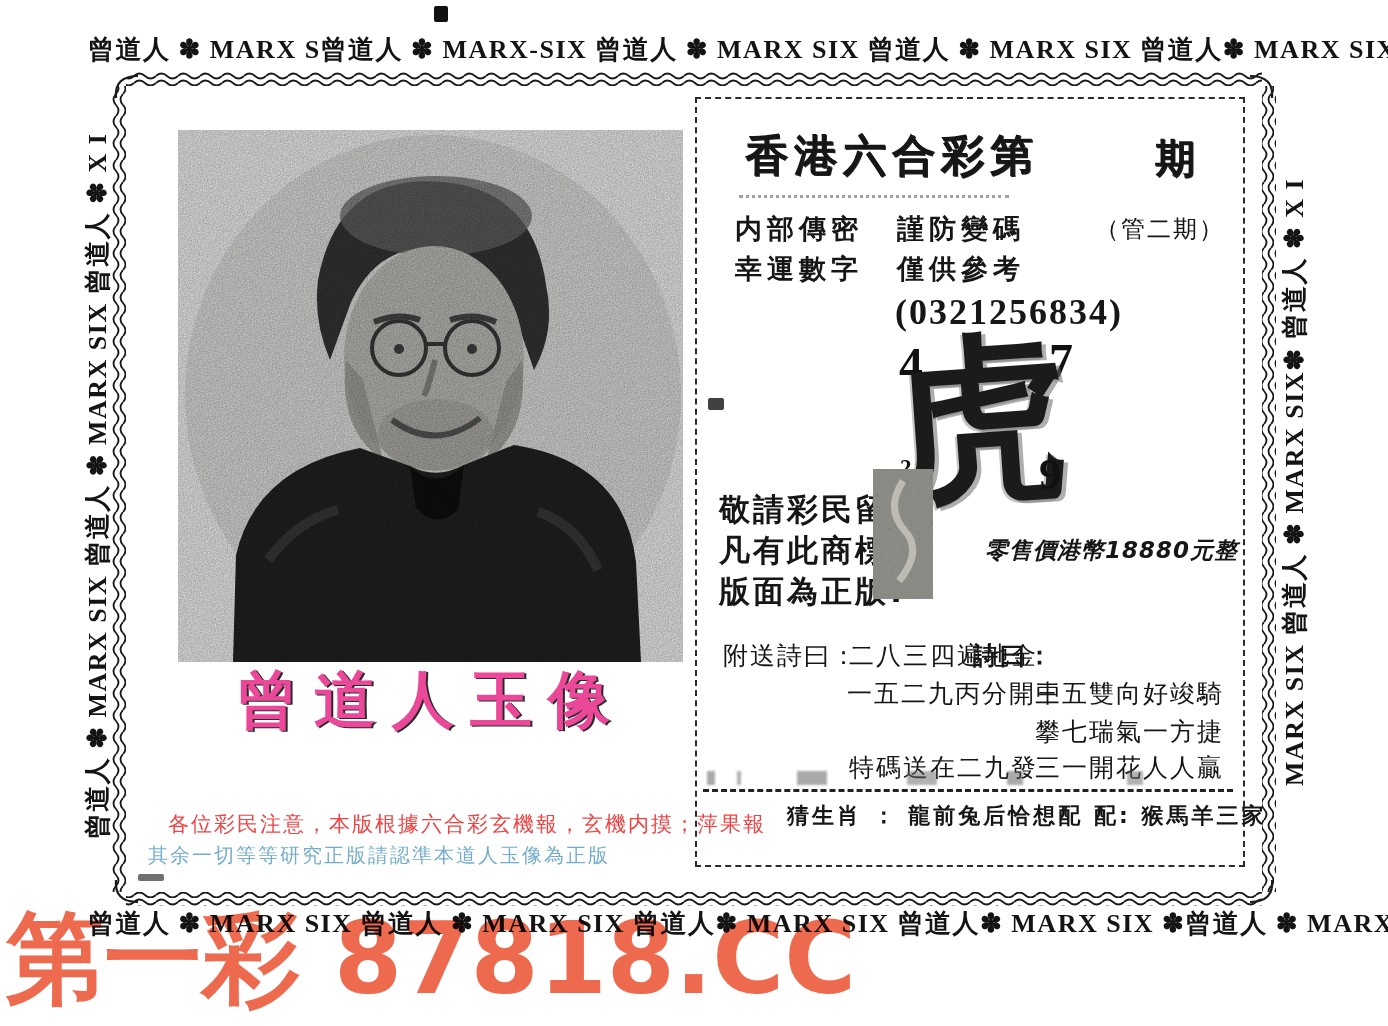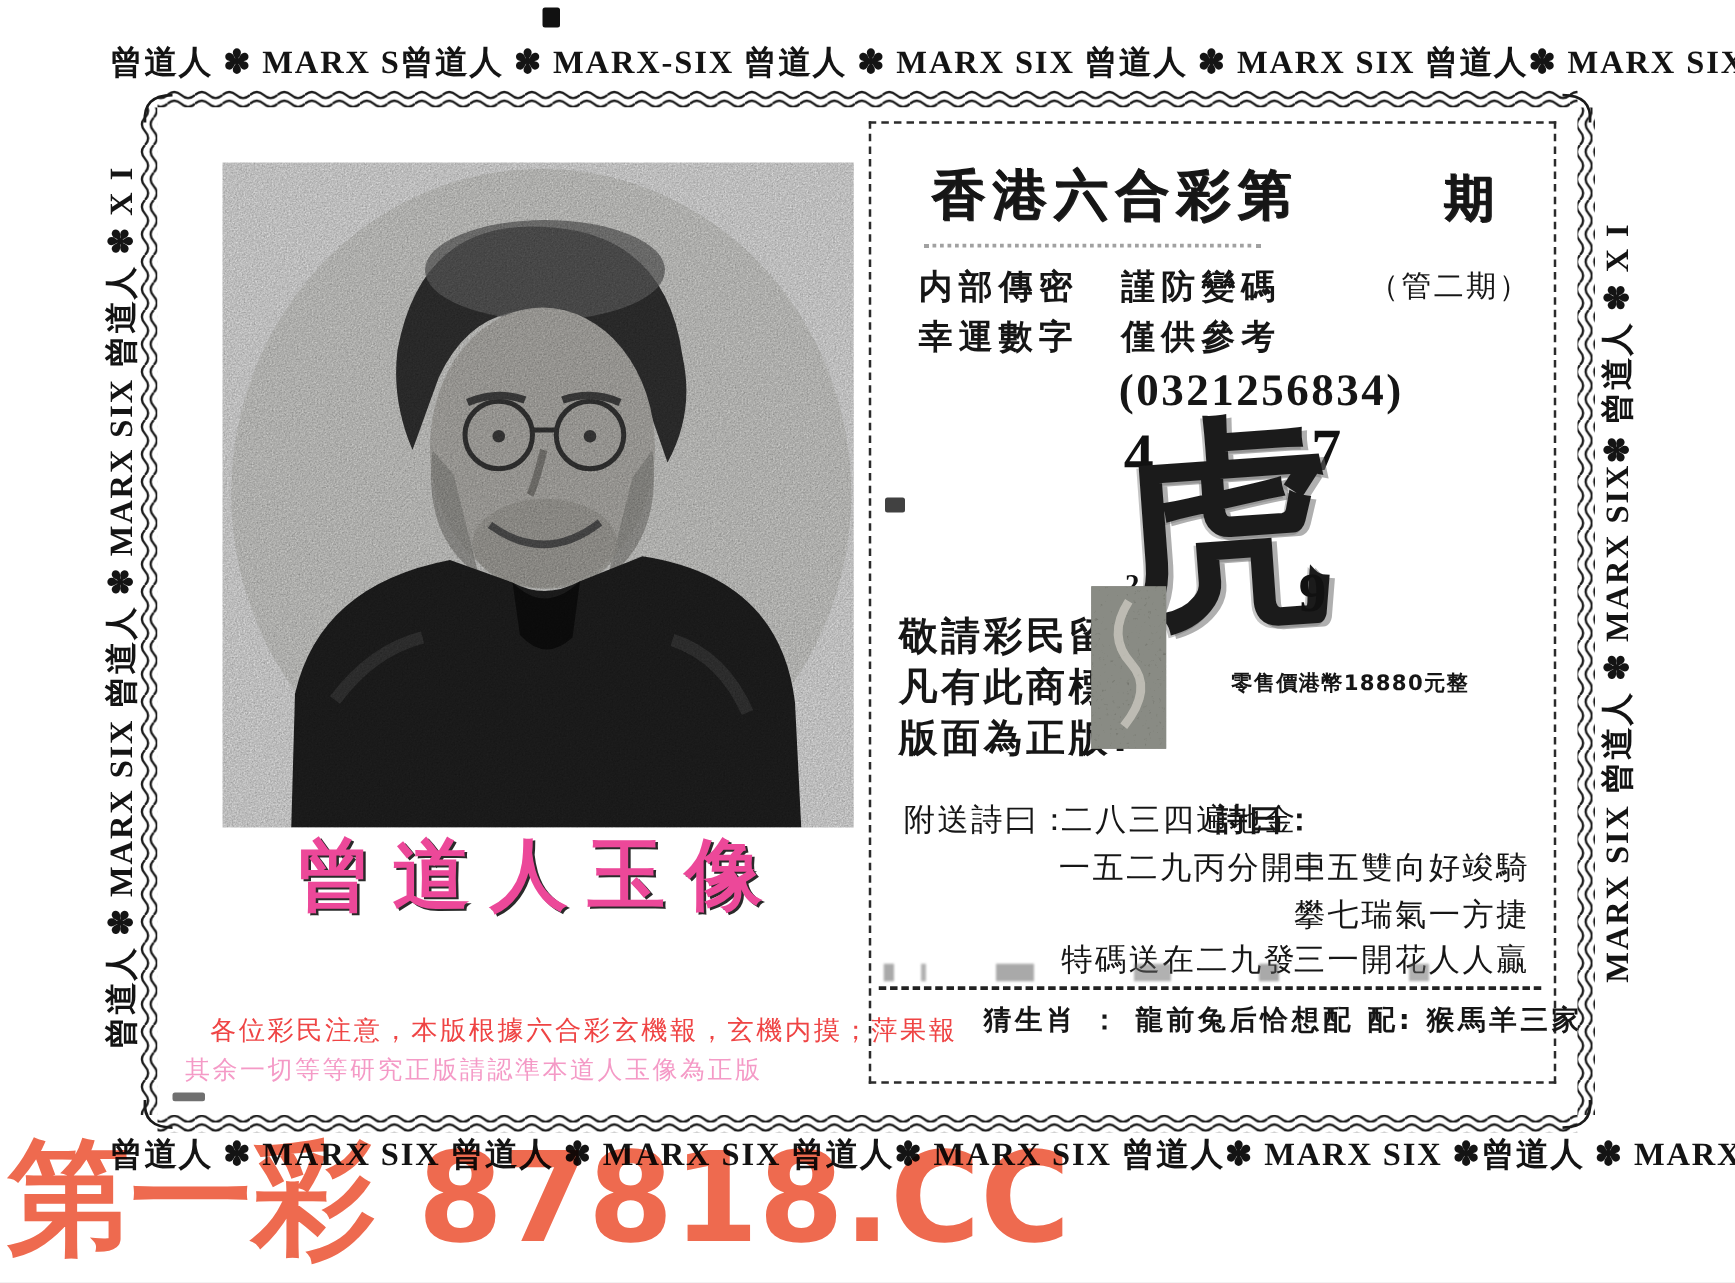--- a/index.html
+++ b/index.html
@@ -11,38 +11,38 @@
         transform-origin:center;}
   .vwrap{position:absolute;}
   .vwrap .btxt{left:50%;top:50%;transform:translate(-50%,-50%) rotate(-90deg);}
   
   .frame{position:absolute;left:112px;top:72px;}
   
   .photo{position:absolute;left:178px;top:130px;}
   .caption{position:absolute;left:236px;top:658px;font-size:62px;font-weight:800;
            letter-spacing:16px;color:#ec4899;text-shadow:2px 1px 0 #2a2a2a;}
   .note1{position:absolute;left:168px;top:810px;font-size:21px;letter-spacing:2px;color:#ef4444;}
-  .note2{position:absolute;left:148px;top:842px;font-size:20px;letter-spacing:2px;color:#ec4899;opacity:.55;}
+  .note2{position:absolute;left:148px;top:842px;font-size:20px;letter-spacing:2px;color:#0369a1;opacity:.55;}
   
   .panel{position:absolute;left:695px;top:97px;width:550px;height:770px;
          border:2px dashed #2b2b2b;box-sizing:border-box;}
   .p-abs{position:absolute;white-space:nowrap;}
   .title{left:48px;top:28px;font-size:43px;font-weight:800;letter-spacing:6px;text-shadow:1px 1px 0 #222;}
   .title-suffix{left:458px;top:32px;font-size:40px;font-weight:800;text-shadow:1px 1px 0 #222;}
   .title-dots{position:absolute;left:42px;top:96px;width:270px;border-bottom:3px dotted rgba(20,20,20,.4);}
   .ln{font-size:27px;font-weight:600;letter-spacing:5px;}
   .paren{font-size:24px;font-weight:500;letter-spacing:2px;}
   .lucky{left:198px;top:192px;font-family:"Liberation Serif",serif;font-size:36px;font-weight:600;letter-spacing:2px;}
   .zodiac{left:192px;top:232px;font-size:178px;line-height:1;font-weight:900;color:#1b1b1b;
           transform:rotate(-4deg);text-shadow:4px 3px 0 rgba(110,110,110,.55),-2px 2px 0 rgba(90,90,90,.35);}
   .znum{font-family:"Liberation Serif",serif;font-weight:600;color:#111;}
   .notice{position:absolute;left:22px;top:390px;font-size:31px;font-weight:700;
           line-height:41px;letter-spacing:3px;white-space:nowrap;}
   .stamp{left:176px;top:370px;}
-  .price{left:288px;top:436px;font-size:17px;font-weight:600;letter-spacing:1px;}
+  .price{left:288px;top:436px;font-size:23px;font-weight:600;letter-spacing:1px;font-style:italic;}
   .poem{font-size:25px;font-weight:500;letter-spacing:2px;}
   .smudge{position:absolute;left:10px;top:672px;width:520px;height:14px;opacity:.5;
           background:linear-gradient(90deg,#555 0 8px,transparent 8px 30px,#666 30px 34px,transparent 34px 90px,
           #555 90px 120px,transparent 120px 200px,#666 200px 230px,transparent 230px 300px,
           #555 300px 316px,transparent 316px 420px,#666 420px 436px,transparent 436px);
           filter:blur(1px);}
   .guess-line{position:absolute;left:6px;top:690px;width:530px;border-top:3px dashed #222;}
   .guess1{left:90px;top:702px;font-size:22px;font-weight:600;letter-spacing:3px;}
   .guess2{left:118px;top:740px;font-size:23px;font-weight:600;letter-spacing:4px;}
   

